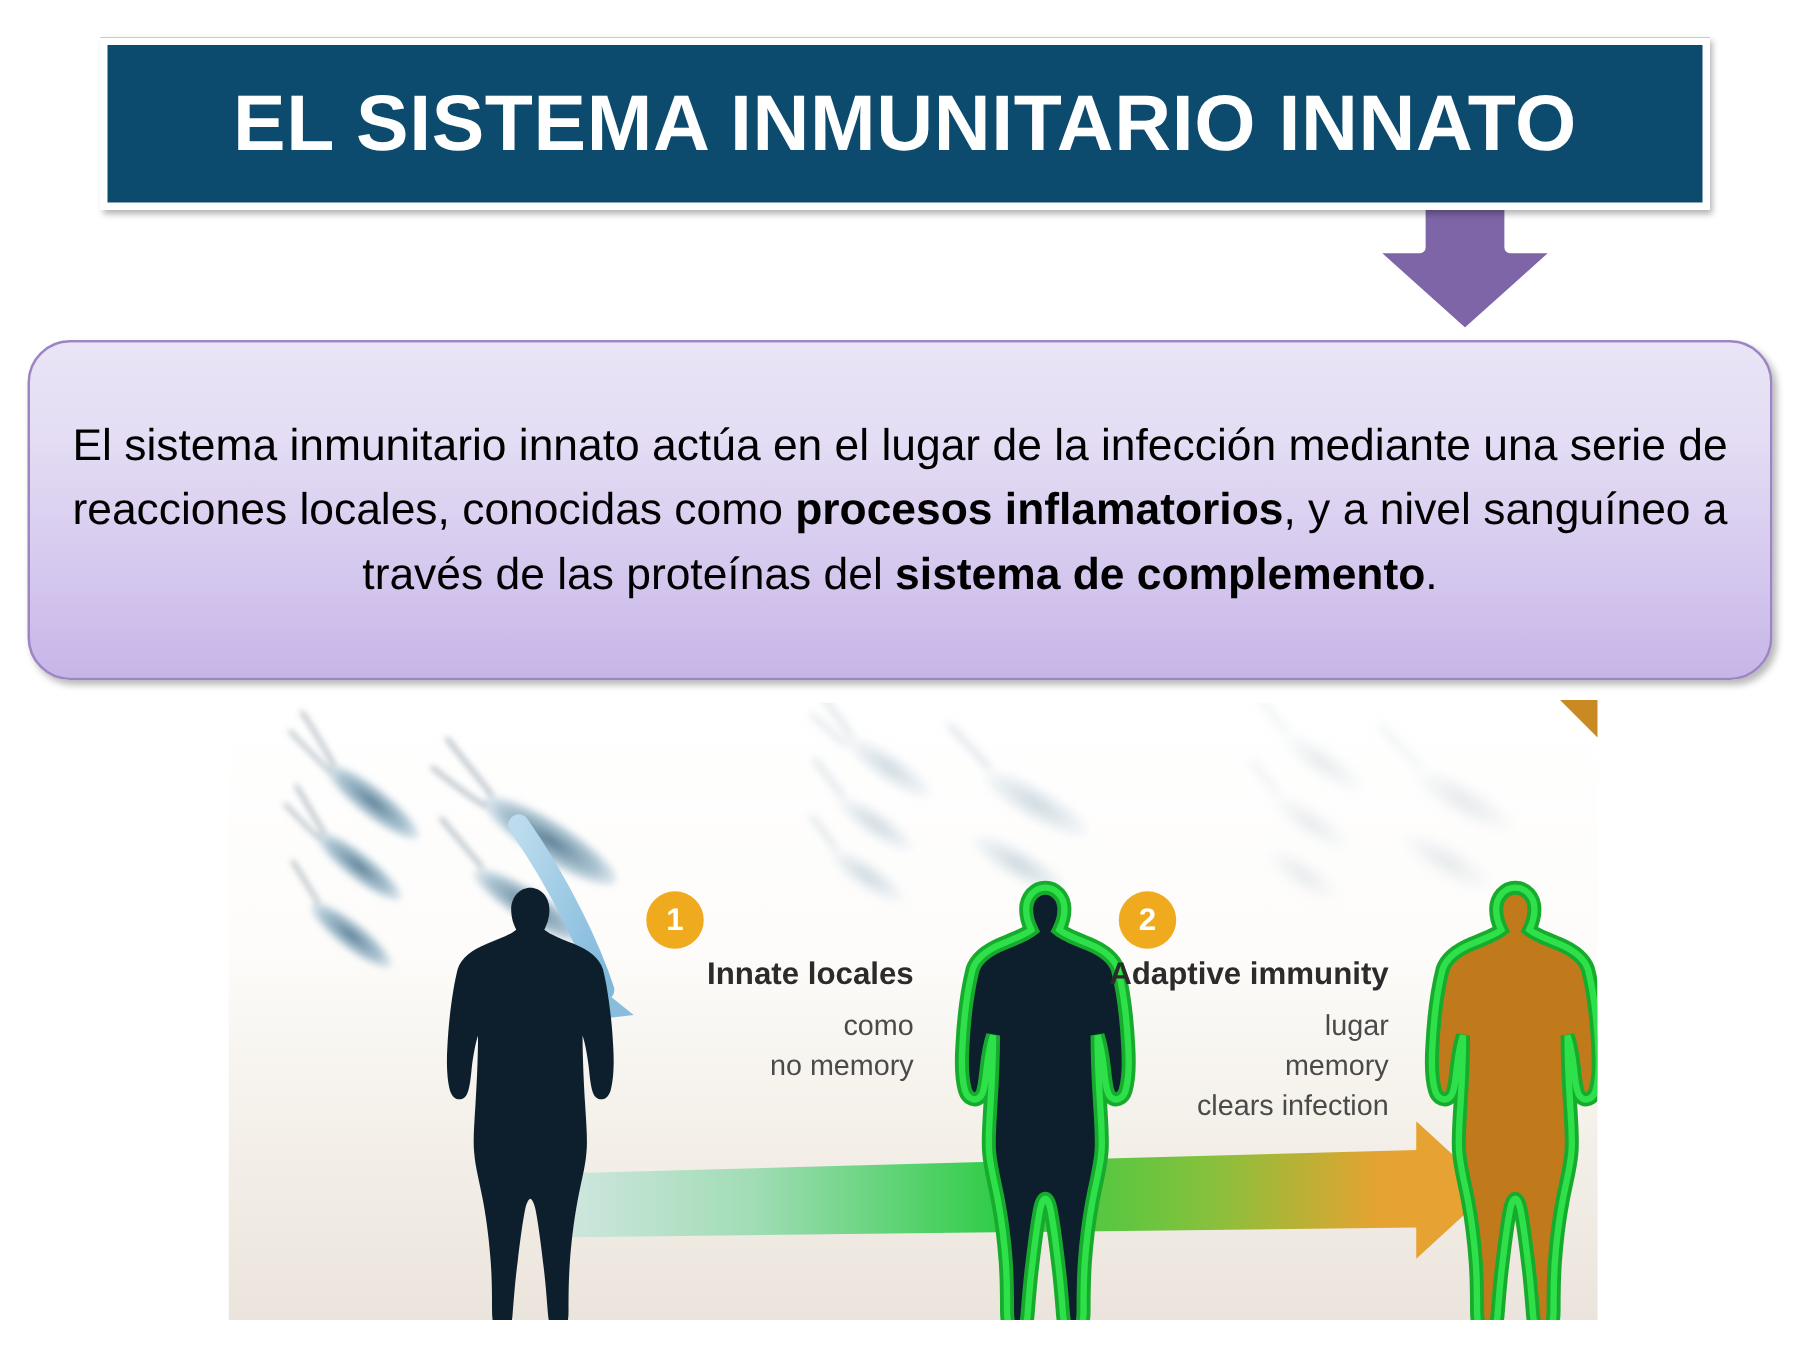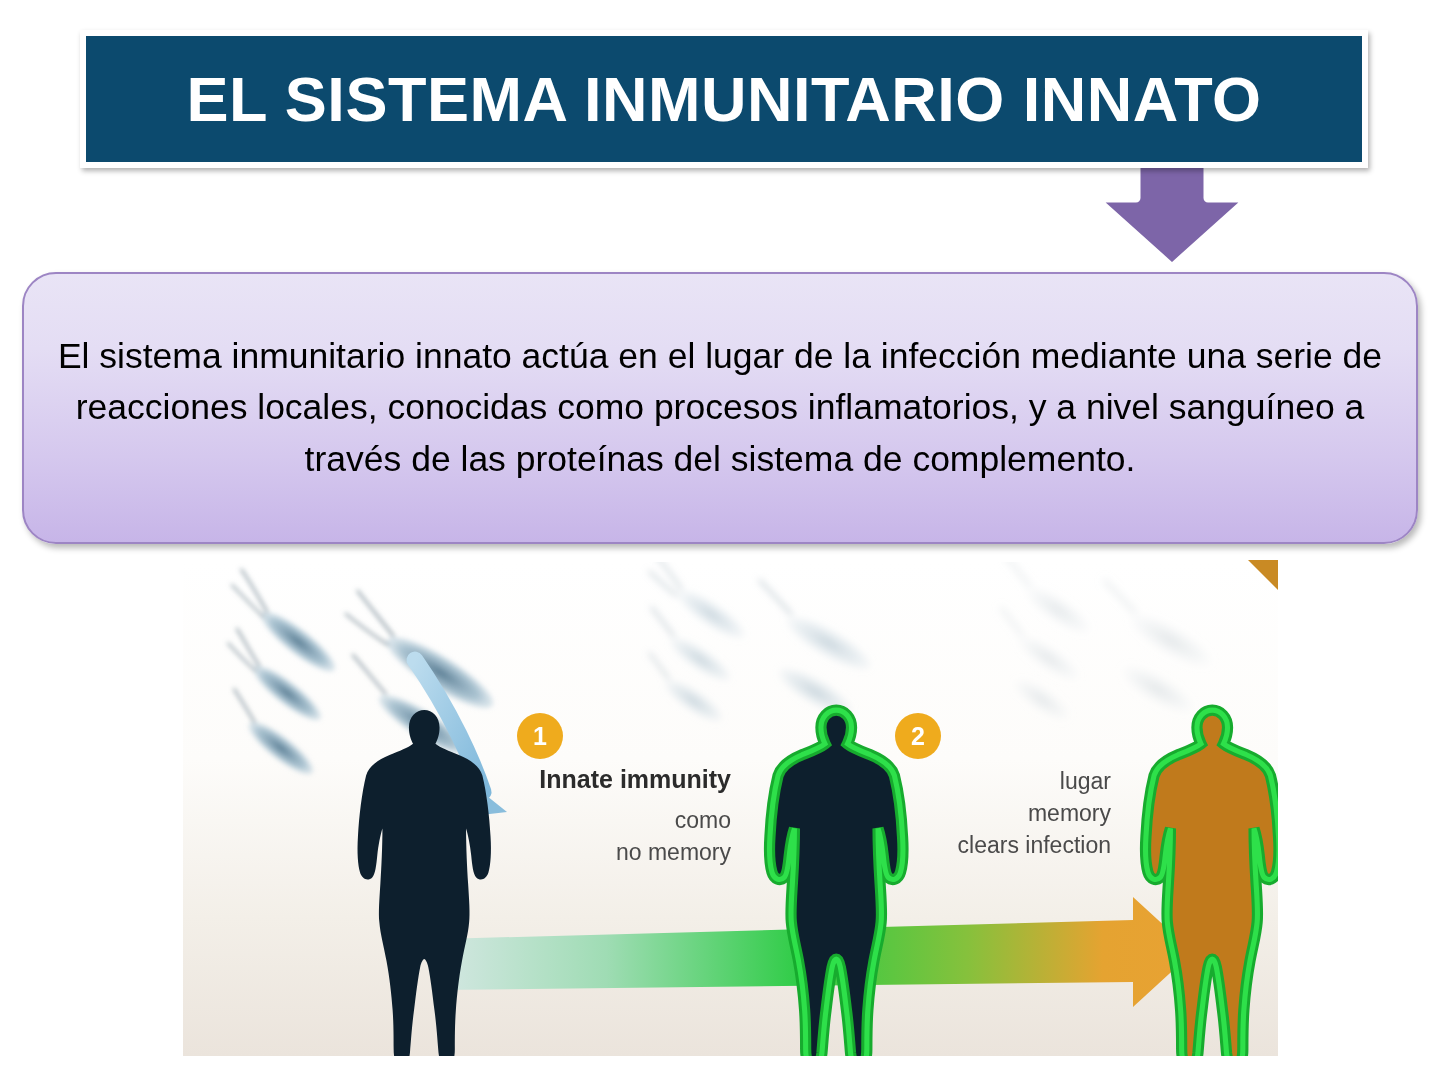--- a/index.html
+++ b/index.html
@@ -68,21 +68,21 @@
     padding: 0 26px;
     z-index: 7;
   }
   #callout-text {
     color: #000000;
     font-size: 35.5px;
     line-height: 1.45;
     text-align: center;
     font-weight: normal;
   }
-  #callout-text b { font-weight: normal; }
+  #callout-text b { font-weight: bold; }
 
   
   #illustration {
     position: absolute;
     left: 183px;
     top: 562px;
     width: 1095px;
     height: 494px;
     background: linear-gradient(to bottom, #ffffff 0%, #fdfcfa 40%, #f3efe8 72%, #ebe4dc 100%);
     overflow: hidden;
@@ -340,27 +340,28 @@
       <g transform="translate(966,142) scale(1.02)">
         <ellipse cx="62" cy="358" rx="66" ry="8" fill="#cfc8c0" opacity="0.40"></ellipse>
         <use href="#bodyShape" fill="#c07a1c" stroke="#17ab2e" stroke-width="11"></use>
         <use href="#bodyShape" fill="none" stroke="#2ee04a" stroke-width="5"></use>
       </g>
     </svg>
 
     <div class="step-badge" style="left:334px; top:151px;">1</div>
 
     <div class="label-block" style="left:188px; top:203px; width:360px;">
-      <div class="label-title">Innate immunity</div>
+      <div class="label-title">Innate locales</div>
       <div class="label-line">como</div>
       <div class="label-line">no memory</div>
     </div>
 
     <div class="step-badge" style="left:712px; top:151px;">2</div>
 
     <div class="label-block" style="left:540px; top:203px; width:388px;">
+      <div class="label-title">Adaptive immunity</div>
       <div class="label-line">lugar</div>
       <div class="label-line">memory</div>
       <div class="label-line">clears infection</div>
     </div>
 
   </div>
 </div>
 
 </body></html>

